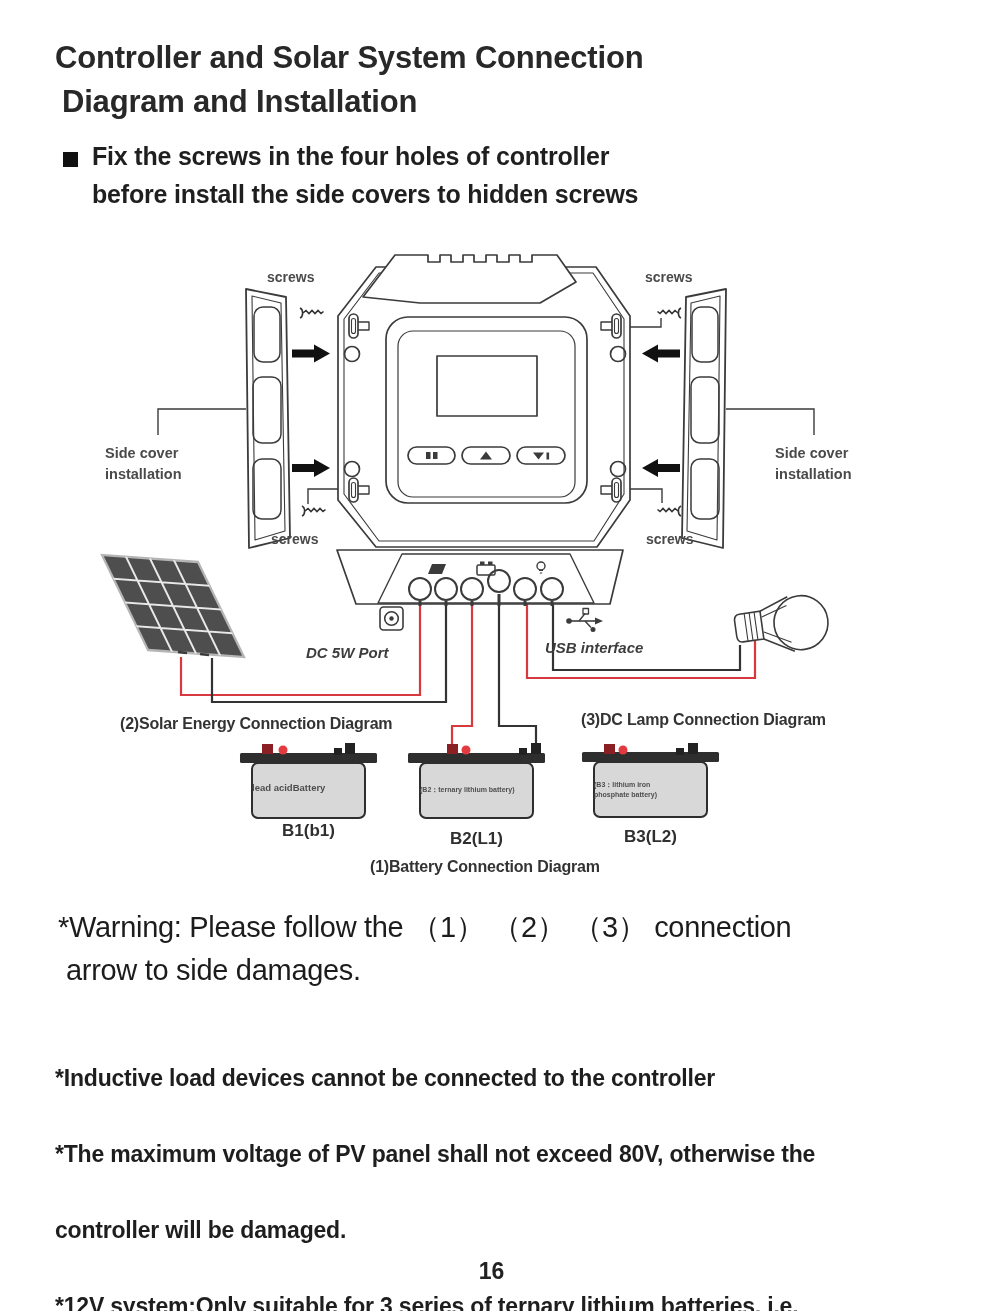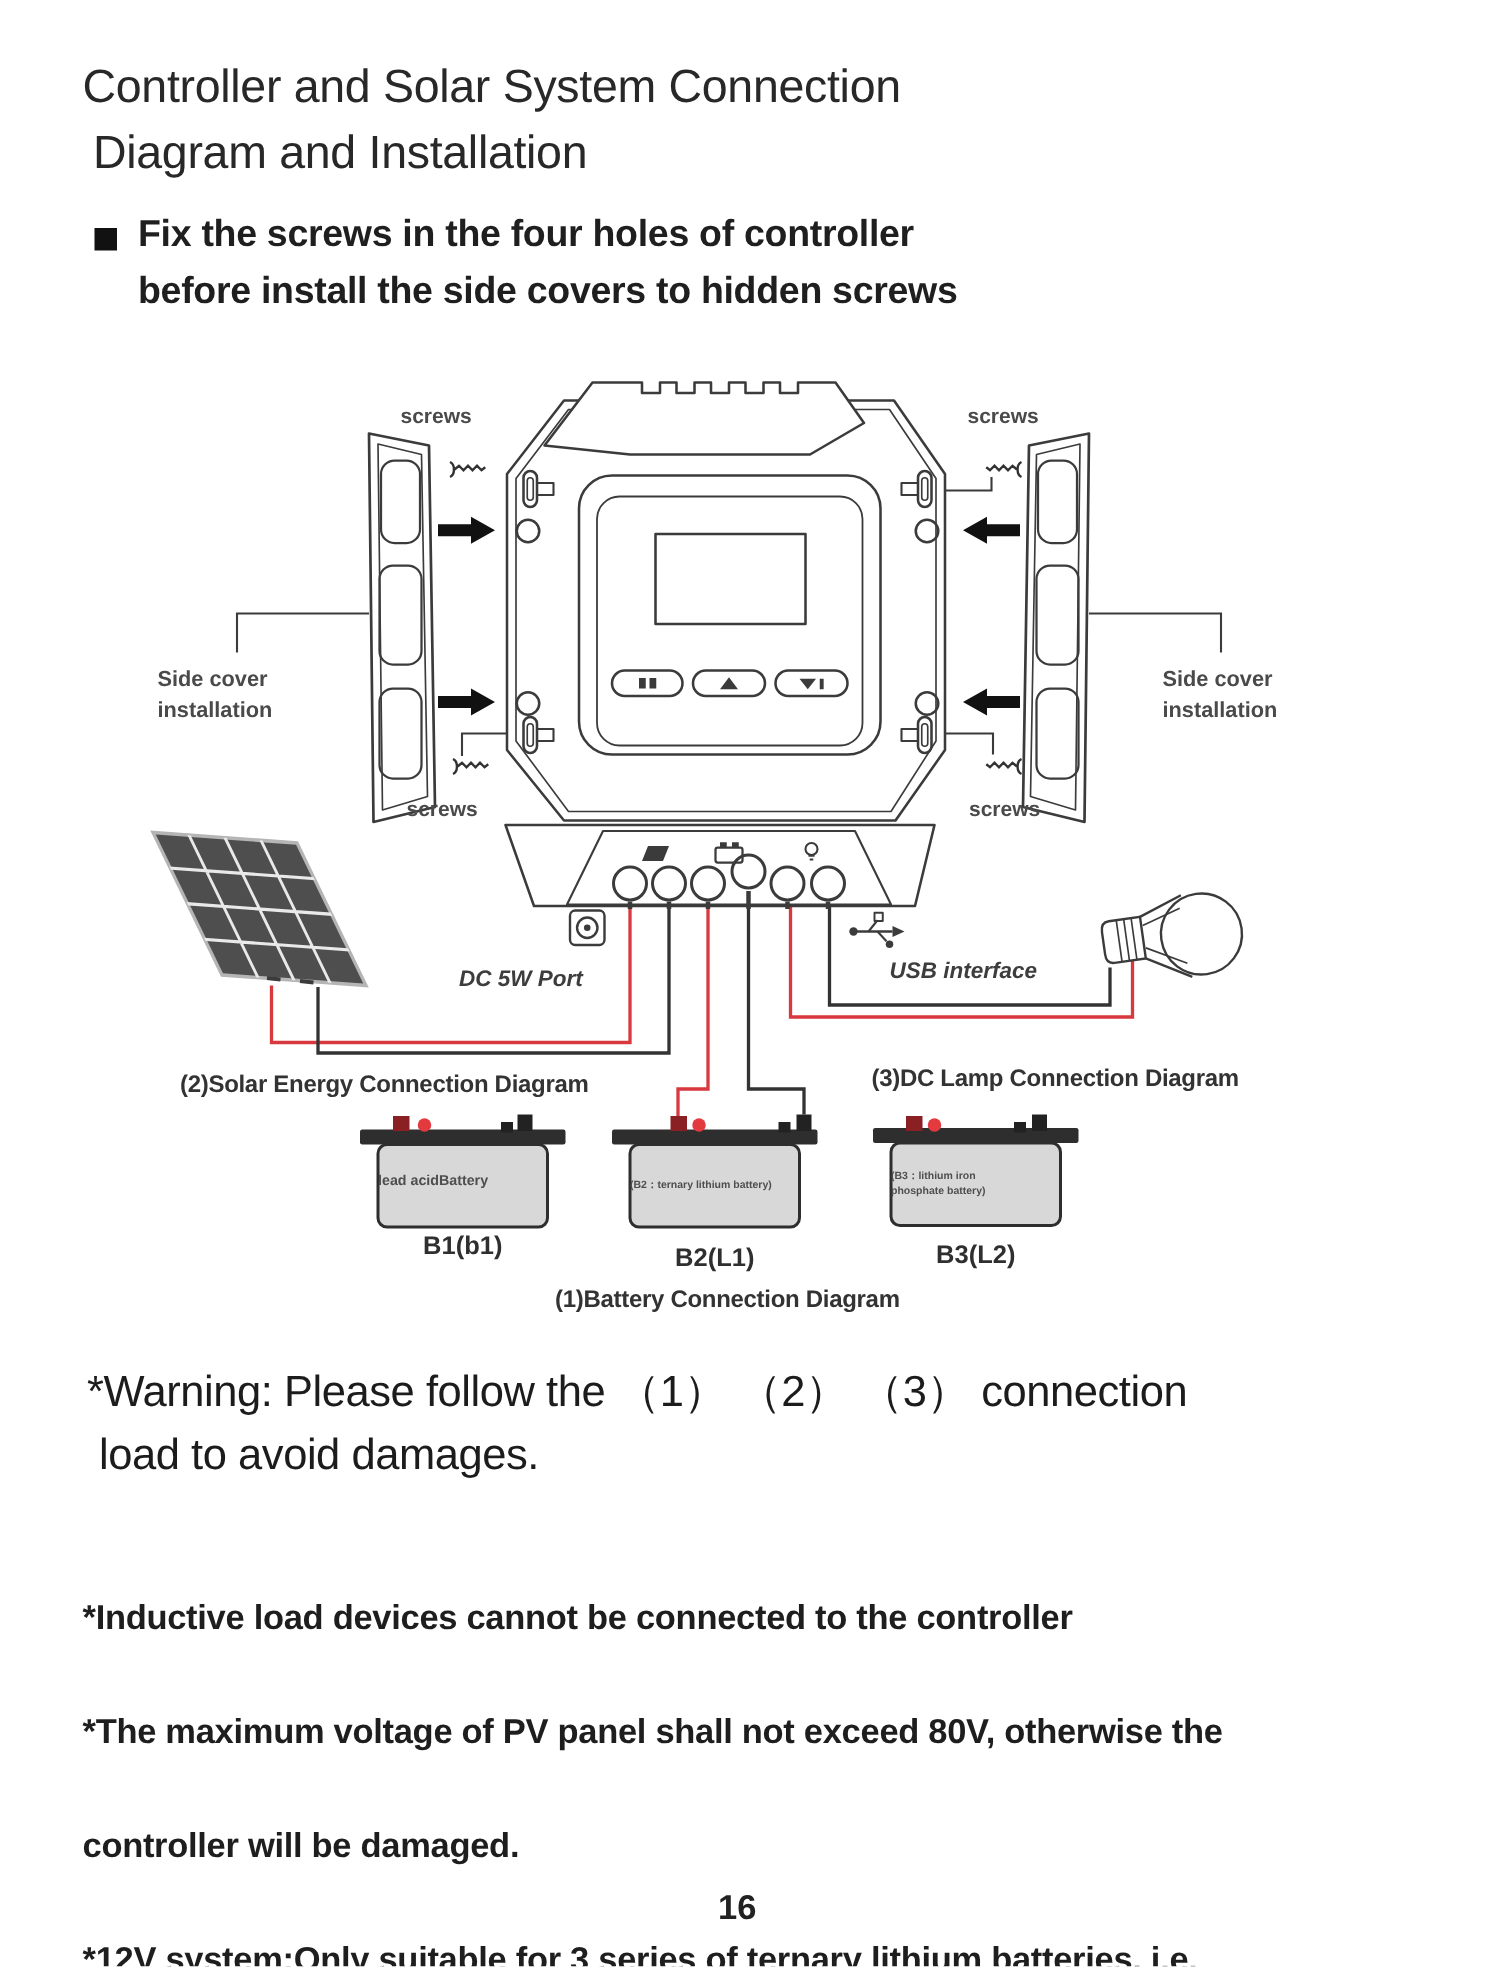--- a/index.html
+++ b/index.html
@@ -1,21 +1,21 @@
 <!DOCTYPE html>
 <html><head>
 <meta charset="utf-8">
 <style>
   html,body{margin:0;padding:0;background:#ffffff;}
   #page{
     position:relative; width:1000px; height:1311px; background:#ffffff;
     font-family:"Liberation Sans", sans-serif; color:#222; overflow:hidden;
   }
   .abs{position:absolute; white-space:pre-wrap;}
-  .title{font-size:31px; font-weight:400; color:#282828; letter-spacing:-0.2px;text-align:center;}
+  .title{font-size:31px; font-weight:700; color:#282828; letter-spacing:-0.2px;text-align:center;}
   .bullet-text{font-size:25px; font-weight:600; color:#1f1f1f; letter-spacing:-0.2px;}
   .bullet-square{position:absolute; width:15px; height:15px; background:#111;}
   .dlabel{position:absolute; font-weight:700; color:#4a4a4a; font-size:14px; white-space:pre-line; line-height:21px;}
   .plabel{position:absolute; font-weight:700; color:#3d3d3d; font-size:15px;font-style:italic;}
   .caption{position:absolute; font-weight:700; color:#333; font-size:16px; letter-spacing:-0.2px;}
   .batt-label{position:absolute; width:113px; color:#4e4e4e; font-weight:600; white-space:pre-line;}
   .batt-code{position:absolute; width:137px; text-align:center; font-size:17px; font-weight:700; color:#2f2f2f;}
   .warning{font-size:29px; font-weight:400; color:#1c1c1c; letter-spacing:-0.3px;}
   .note-line{font-size:23px; font-weight:600; color:#1e1e1e; line-height:40px; letter-spacing:-0.2px; white-space:pre-wrap;}
   .pagenum{position:absolute; left:0; top:1258px; width:983px; text-align:center; font-size:23px; font-weight:700; color:#222;}
@@ -230,37 +230,37 @@
   <div class="dlabel" style="left:645px; top:267px;">screws</div>
   <div class="dlabel" style="left:271px; top:529px;">screws</div>
   <div class="dlabel" style="left:646px; top:529px;">screws</div>
 
   <div class="dlabel" style="left:105px; top:443px; font-size:14.5px;">Side cover
 installation</div>
   <div class="dlabel" style="left:775px; top:443px; font-size:14.5px;">Side cover
 installation</div>
 
   <div class="plabel" style="left:306px; top:644px;">DC 5W Port</div>
-  <div class="plabel" style="left:593px; top:639px;">USB interface</div>
+  <div class="plabel" style="left:545px; top:639px;">USB interface</div>
 
   <div class="caption" style="left:120px; top:715px;">(2)Solar Energy Connection Diagram</div>
   <div class="caption" style="left:581px; top:711px;">(3)DC Lamp Connection Diagram</div>
   <div class="caption" style="left:370px; top:858px;text-align:right;">(1)Battery Connection Diagram</div>
 
   <div class="batt-label" style="left:252px; top:782px; font-size:9.5px;">lead acidBattery</div>
   <div class="batt-label" style="left:420px; top:785px; font-size:7px;">(B2：ternary lithium battery)</div>
   <div class="batt-label" style="left:594px; top:780px; font-size:7px; line-height:10px;">(B3：lithium iron
 phosphate battery)</div>
 
   <div class="batt-code" style="left:240px; top:821px;">B1(b1)</div>
   <div class="batt-code" style="left:408px; top:829px;">B2(L1)</div>
   <div class="batt-code" style="left:582px; top:827px;">B3(L2)</div>
 
   <div class="abs warning" style="left:58px; top:908px;">*Warning: Please follow the （1） （2） （3） connection</div>
-  <div class="abs warning" style="left:66px; top:954px;">load to avoid damages.</div>
+  <div class="abs warning" style="left:66px; top:954px;">arrow to side damages.</div>
 
   <div class="abs" style="left:55px; top:1022px;">
     <div class="note-line">*Inductive load devices cannot be connected to the controller</div>
     <div class="note-line">*The maximum voltage of PV panel shall not exceed 80V, otherwise the</div>
     <div class="note-line">controller will be damaged.</div>
     <div class="note-line">*12V system:Only suitable for 3 series of ternary lithium batteries, i.e.</div>
     
     
   </div>
 

